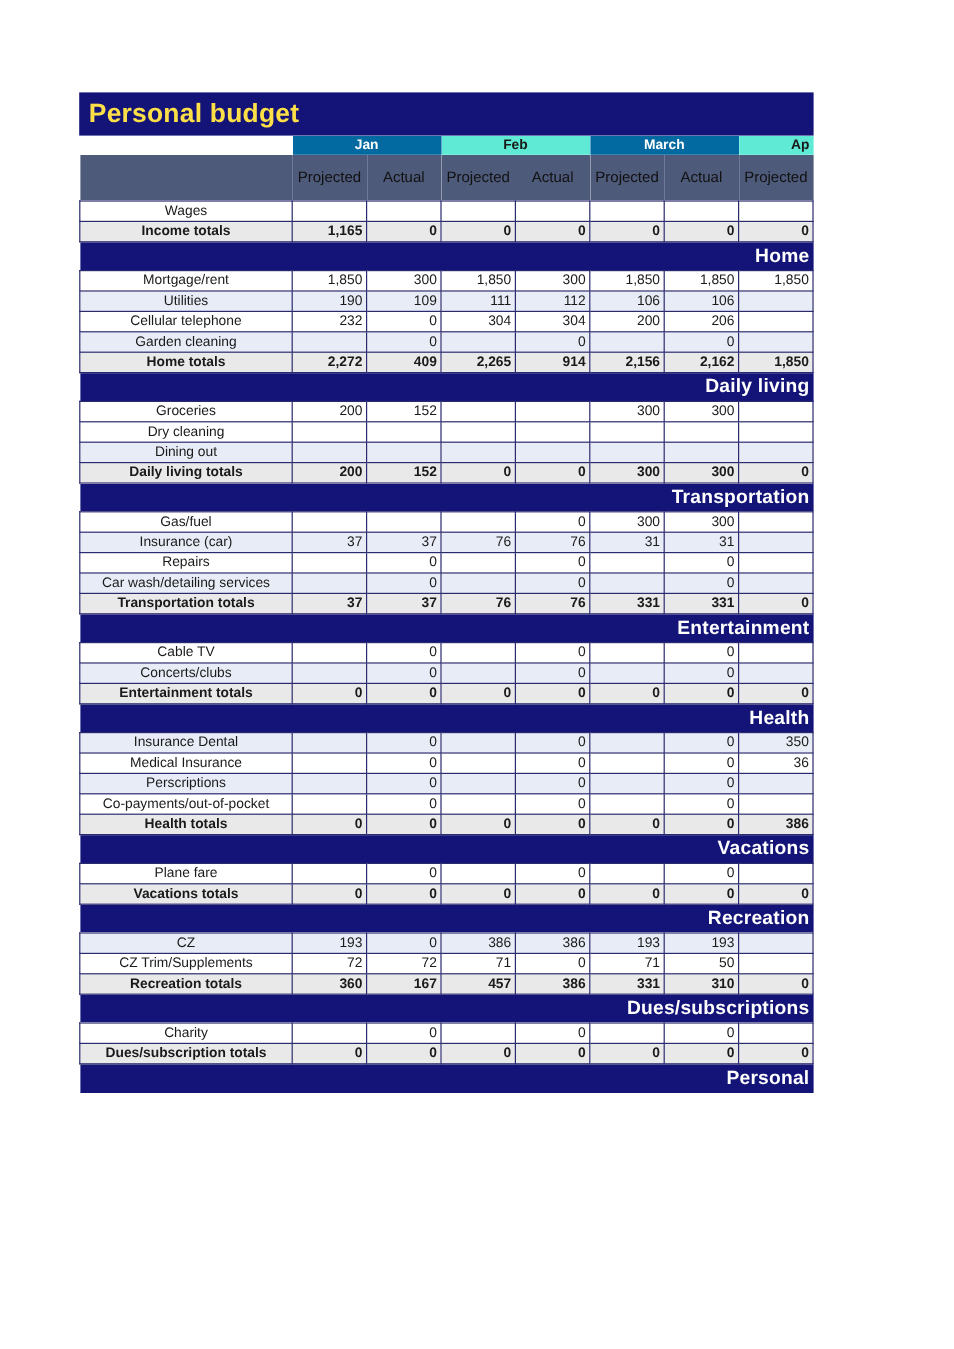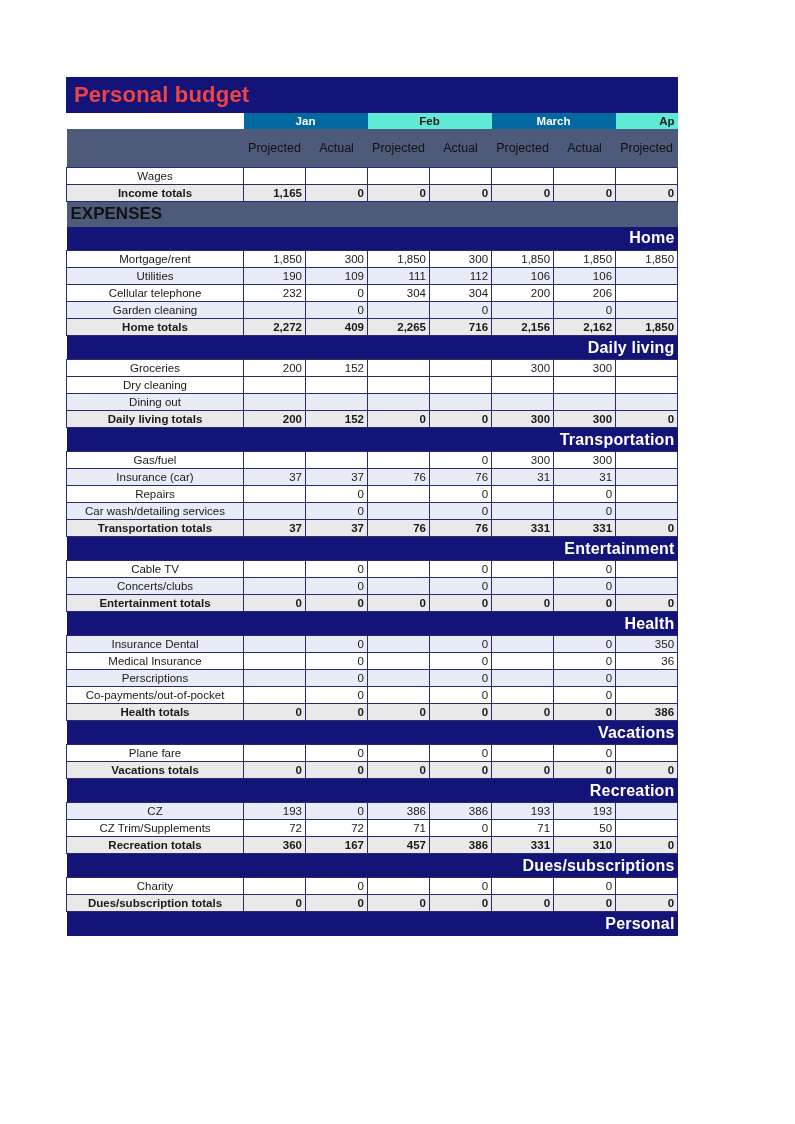--- a/index.html
+++ b/index.html
@@ -18,21 +18,21 @@
   #sheet {
     position: absolute;
     left: 66px;
     top: 77px;
     width: 612px;
   }
 
   
   .title-bar {
     background: #141478;
-    color: #ef4444;
+    color: #fde047;
     font-size: 22px;
     font-weight: bold;
     height: 36px;
     line-height: 36px;
     padding-left: 8px;
     box-sizing: border-box;
     letter-spacing: 0.2px;
   }
 
   
@@ -170,23 +170,20 @@
         <tr class="total">
           <td class="lbl">Income totals</td>
           <td class="num">1,165</td>
           <td class="num">0</td>
           <td class="num">0</td>
           <td class="num">0</td>
           <td class="num">0</td>
           <td class="num">0</td>
           <td class="num">0</td>
         </tr>
-        <tr class="banner">
-          <td colspan="8">EXPENSES</td>
-        </tr>
         <tr class="cat">
           <td colspan="8">Home</td>
         </tr>
         <tr class="row-white">
           <td class="lbl">Mortgage/rent</td>
           <td class="num">1,850</td>
           <td class="num">300</td>
           <td class="num">1,850</td>
           <td class="num">300</td>
           <td class="num">1,850</td>
@@ -221,21 +218,21 @@
           <td class="num">0</td>
           <td class="num"></td>
           <td class="num">0</td>
           <td class="num"></td>
         </tr>
         <tr class="total">
           <td class="lbl">Home totals</td>
           <td class="num">2,272</td>
           <td class="num">409</td>
           <td class="num">2,265</td>
-          <td class="num">716</td>
+          <td class="num">914</td>
           <td class="num">2,156</td>
           <td class="num">2,162</td>
           <td class="num">1,850</td>
         </tr>
         <tr class="cat">
           <td colspan="8">Daily living</td>
         </tr>
         <tr class="row-white">
           <td class="lbl">Groceries</td>
           <td class="num">200</td>

